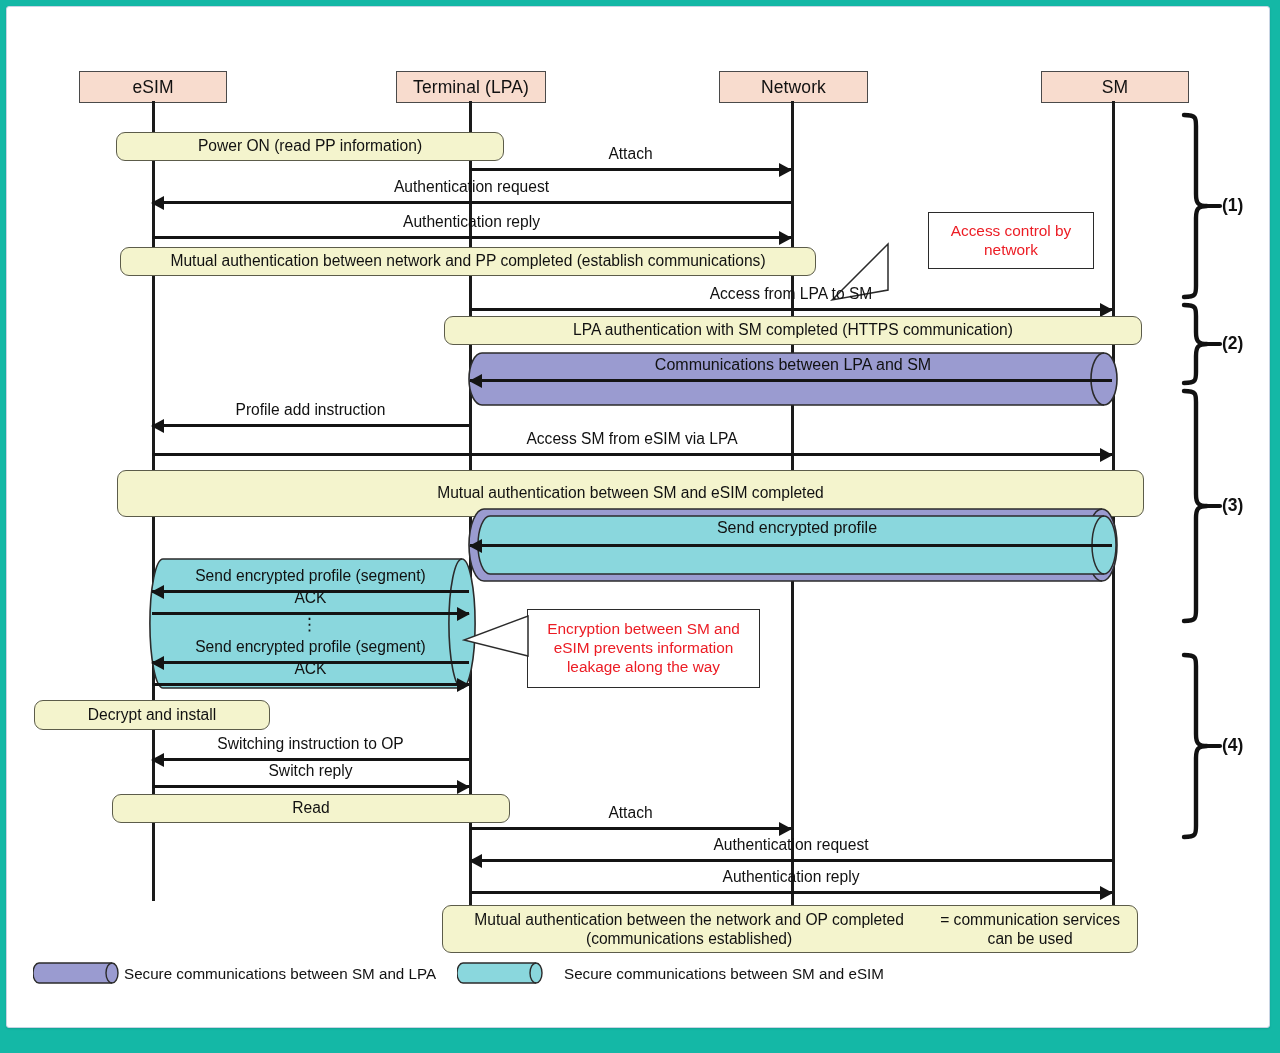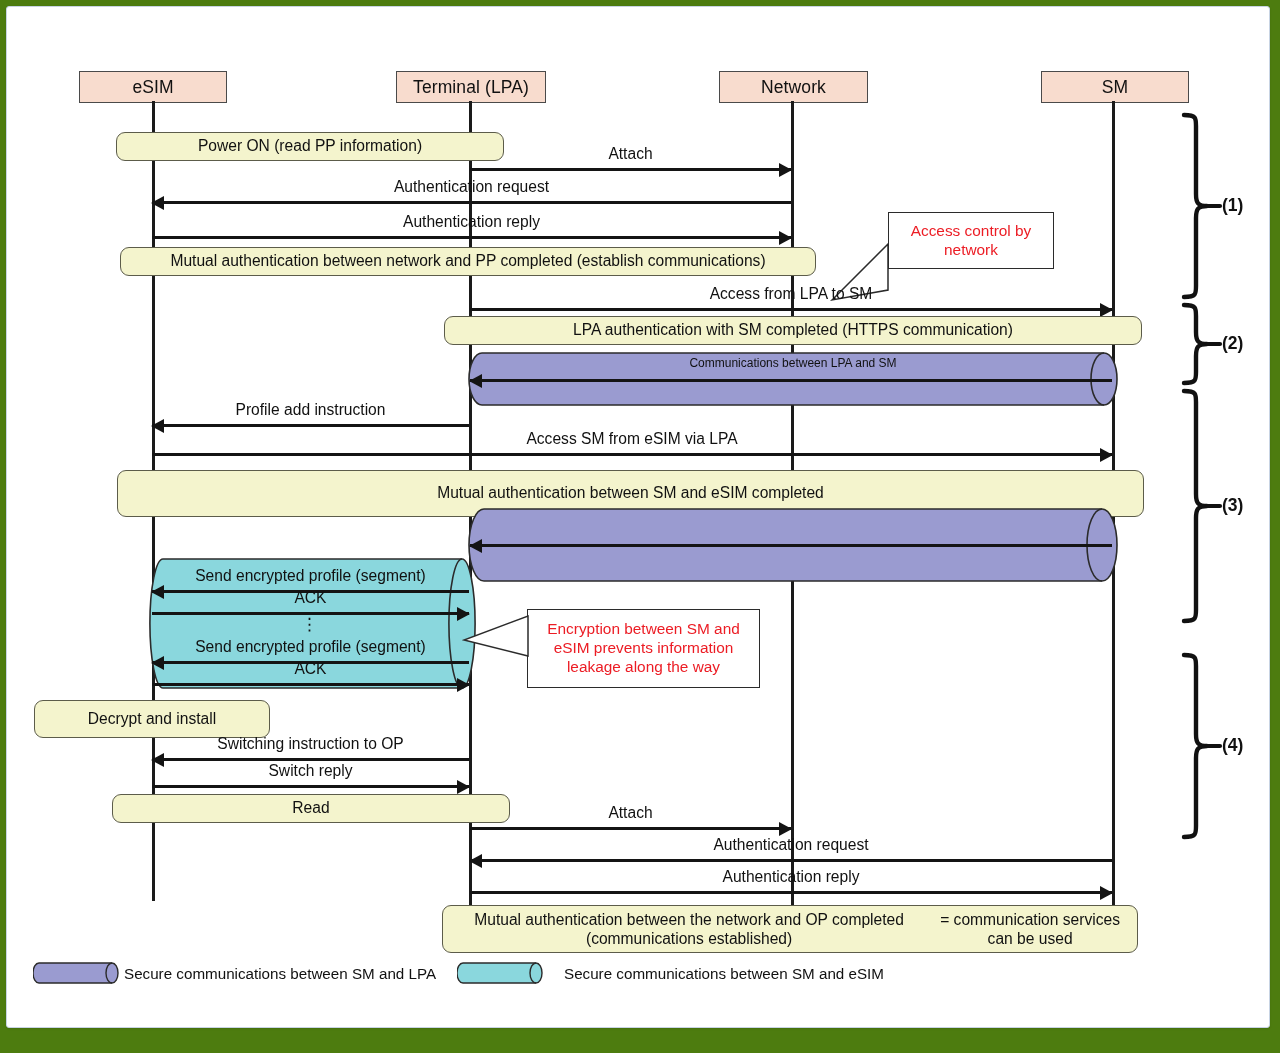--- a/index.html
+++ b/index.html
@@ -1,17 +1,17 @@
 <!DOCTYPE html>
 <html><head>
 <meta charset="utf-8">
 <style>
   html,body{margin:0;padding:0;background:#ffffff;}
   body{font-family:"Liberation Sans",sans-serif;}
-  #page{position:relative;width:1280px;height:1053px;background:#4d7c0f;overflow:hidden;}
+  #page{position:relative;width:1280px;height:1053px;background:#14b8a6;overflow:hidden;}
   #frame{position:absolute;left:6px;top:6px;width:1262px;height:1020px;background:#fff;border:1px solid #c8d4e4;border-radius:3px;box-shadow:0 1px 2px rgba(0,0,0,.12);}
   #canvas{position:absolute;left:0;top:0;width:1280px;height:1053px;}
   .abs{position:absolute;}
 
   
   .actor{
     position:absolute;height:30px;background:#f8dcce;border:1.4px solid #4a4a4a;
     display:flex;align-items:center;justify-content:center;
     font-size:17.5px;color:#111;letter-spacing:.1px;
   }
@@ -30,21 +30,21 @@
   .msg{position:absolute;height:0;}
   .msg .line{position:absolute;left:0;top:0;height:2.6px;background:#141414;width:100%;}
   .msg .head{position:absolute;top:-5.5px;width:0;height:0;border-top:7px solid transparent;border-bottom:7px solid transparent;}
   .msg .head.right{right:-1px;border-left:13px solid #141414;}
   .msg .head.left{left:-1px;border-right:13px solid #141414;}
   .msg .lbl{position:absolute;bottom:5px;width:100%;text-align:center;font-size:15.6px;color:#111;white-space:nowrap;}
 
   
   .cyl{position:absolute;}
   .cyl svg{display:block;overflow:visible;}
-  .cyl-label{position:absolute;width:100%;text-align:center;font-size:12px;color:#111;top:4px;}
+  .cyl-label{position:absolute;width:100%;text-align:center;font-size:16px;color:#111;top:4px;}
 
   
   .callout{position:absolute;background:#fff;border:1.5px solid #2b2b2b;
     display:flex;align-items:center;justify-content:center;text-align:center;
     color:#ec1c24;font-size:15.4px;line-height:1.22;box-sizing:border-box;padding:2px 6px;}
 
   
   .brace-lbl{position:absolute;font-size:17.5px;color:#111;font-weight:bold;}
 
   
@@ -98,21 +98,21 @@
     <div class="msg" style="left:152px;top:236px;width:639px;">
       <div class="line"></div>
       <div class="head right"></div>
       <div class="lbl">Authentication reply</div>
     </div>
 
     <div class="note" style="left:120px;top:247px;width:696px;height:29px;">
       <span>Mutual authentication between network and PP completed (establish communications)</span>
     </div>
 
-    <div class="callout" style="left:888px;top:212px;width:166px;height:57px;">
+    <div class="callout" style="left:928px;top:212px;width:166px;height:57px;">
       <span>Access control by network</span>
     </div>
     <svg class="abs" style="left:830px;top:240px;" width="70" height="62">
       <polygon points="58,4 58,50 2,60" fill="#ffffff" stroke="#2b2b2b" stroke-width="1.5"></polygon>
     </svg>
 
     <div class="msg" style="left:470px;top:308px;width:642px;">
       <div class="line"></div>
       <div class="head right"></div>
       <div class="lbl">Access from LPA to SM</div>
@@ -150,20 +150,27 @@
       <span>Mutual authentication between SM and eSIM completed</span>
     </div>
 
     <div class="cyl" style="left:468px;top:508px;width:650px;height:74px;">
       <svg width="650" height="74">
         <path d="M16,1 L634,1 A15,36 0 0 1 634,73 L16,73 A15,36 0 0 1 16,1 Z" fill="#9a9bd0" stroke="#2b2b2b" stroke-width="1.6"></path>
         <path d="M634,1 A15,36 0 0 0 634,73" fill="none" stroke="#2b2b2b" stroke-width="1.6"></path>
       </svg>
     </div>
 
+    <div class="cyl" style="left:477px;top:515px;width:640px;height:60px;">
+      <svg width="640" height="60">
+        <path d="M13,1 L627,1 A12,29 0 0 1 627,59 L13,59 A12,29 0 0 1 13,1 Z" fill="#8ad7dd" stroke="#2b2b2b" stroke-width="1.5"></path>
+        <path d="M627,1 A12,29 0 0 0 627,59" fill="none" stroke="#2b2b2b" stroke-width="1.5"></path>
+      </svg>
+      <div class="cyl-label">Send encrypted profile</div>
+    </div>
     <div class="msg" style="left:470px;top:544px;width:642px;">
       <div class="line"></div>
       <div class="head left"></div>
     </div>
 
     <div class="cyl" style="left:150px;top:558px;width:325px;height:131px;">
       <svg width="325" height="131">
         <path d="M13,1 L312,1 A13,64 0 0 1 312,130 L13,130 A13,64 0 0 1 13,1 Z" fill="#8ad7dd" stroke="#2b2b2b" stroke-width="1.6"></path>
         <path d="M312,1 A13,64 0 0 0 312,130" fill="none" stroke="#2b2b2b" stroke-width="1.6"></path>
       </svg>
@@ -197,21 +204,21 @@
       <div class="lbl">ACK</div>
     </div>
 
     <div class="callout" style="left:527px;top:609px;width:233px;height:79px;">
       <span>Encryption between SM and eSIM prevents information leakage along the way</span>
     </div>
     <svg class="abs" style="left:462px;top:612px;" width="70" height="62">
       <polygon points="66,4 66,44 2,28" fill="#ffffff" stroke="#2b2b2b" stroke-width="1.5"></polygon>
     </svg>
 
-    <div class="note" style="left:34px;top:700px;width:236px;height:38px;">
+    <div class="note" style="left:34px;top:700px;width:236px;height:30px;">
       <span>Decrypt and install</span>
     </div>
 
     <div class="msg" style="left:152px;top:758px;width:317px;">
       <div class="line"></div>
       <div class="head left"></div>
       <div class="lbl">Switching instruction to OP</div>
     </div>
 
     <div class="msg" style="left:152px;top:785px;width:317px;">

